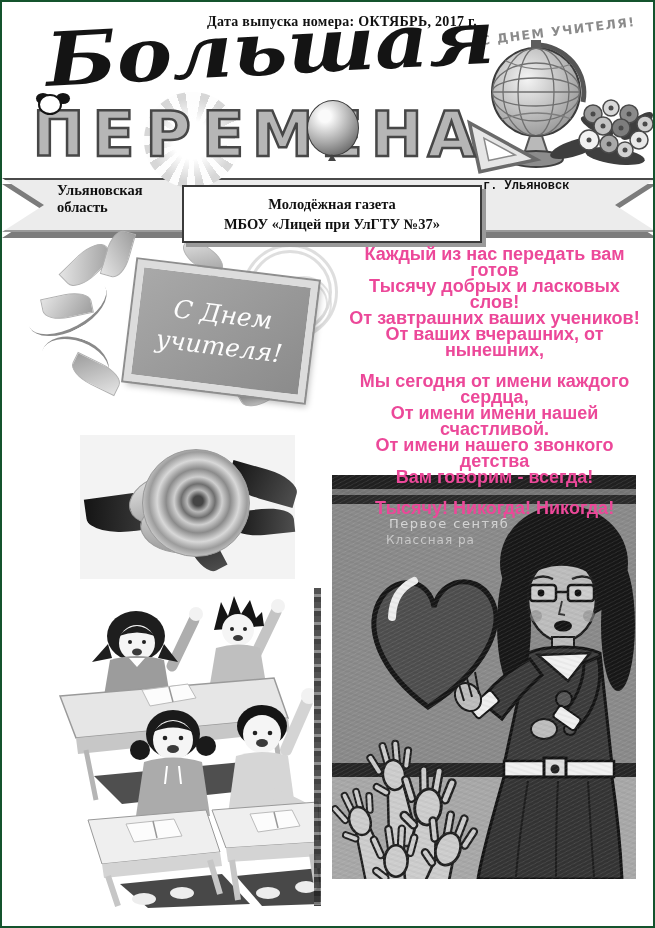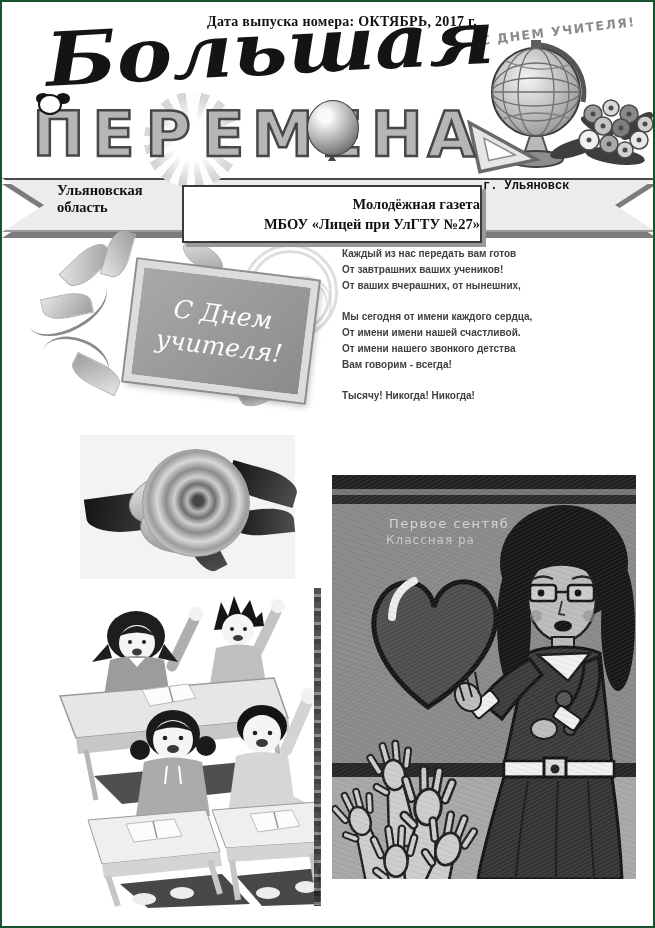--- a/index.html
+++ b/index.html
@@ -48,41 +48,41 @@
 
   
   .ribbon-shadow,.ribbon{left:0;width:655px;height:54px;
     clip-path:polygon(0 0,100% 0,calc(100% - 42px) 50%,100% 100%,0 100%,42px 50%);}
   .ribbon-shadow{top:182px;background:#7c7c7c;}
   .ribbon{top:176px;background:linear-gradient(180deg,#4a4a4a 0 2px,#ececec 2px calc(100% - 2px),#9a9a9a calc(100% - 2px) 100%);}
   .ribbon-left{left:55px;top:180px;width:125px;font-weight:bold;font-size:14.5px;line-height:17px;z-index:4;}
   .ribbon-right{left:481px;top:177px;width:130px;font-weight:bold;font-size:12px;z-index:4;font-family:Liberation Mono, monospace;}
   .center-box{left:180px;top:183px;width:296px;height:54px;background:#fff;
     border:2px solid #3a3a3a;box-shadow:4px 4px 0 #9a9a9a;z-index:5;
-    display:flex;flex-direction:column;justify-content:center;text-align:right;
+    display:flex;flex-direction:column;justify-content:center;text-align:center;
     font-weight:bold;font-size:14.5px;line-height:20px;}
 
   
   .board-wrap{left:28px;top:240px;width:292px;height:178px;}
   .ring{position:absolute;border-radius:50%;border:9px double #d7d7d7;}
   .leaf{position:absolute;background:linear-gradient(135deg,#e4e4e4,#9d9d9d);
     border:1px solid #b1b1b1;border-radius:0 50% 0 50%;}
   .stem{position:absolute;width:86px;height:46px;border:0;
     border-bottom:3px solid #8a8a8a;border-radius:50%;}
   .board{position:absolute;left:100px;top:28px;width:168px;height:108px;
     transform:rotate(7deg);background:linear-gradient(135deg,#a9a9a9,#8b8b8b);
     border:7px solid #dcdcdc;outline:2px solid #8e8e8e;
     box-shadow:3px 4px 6px rgba(0,0,0,.25);
     display:flex;flex-direction:column;justify-content:center;text-align:center;}
   .board-line{font-family:"DejaVu Serif",serif;font-style:italic;
     font-size:25px;line-height:32px;color:#fdfdfd;}
 
   
   .poem{left:340px;top:244px;width:305px;font-family:"Liberation Sans",sans-serif;
-    font-weight:bold;font-size:10px;line-height:16px;color:#404040;z-index:6;}
+    font-weight:bold;font-size:18px;line-height:16px;color:#ec4899;z-index:6;text-align:center;}
   .stanza{margin:0 0 15px 0;}
 
   
   .rose-wrap{left:78px;top:433px;width:215px;height:144px;background:#f3f3f3;}
   .rleaf{position:absolute;background:linear-gradient(100deg,#141414,#4f4f4f);
     border-radius:0 50% 0 50%;}
   .petal{position:absolute;width:72px;height:46px;border-radius:50%;
     background:linear-gradient(#dedede,#a0a0a0);border:1px solid #9a9a9a;}
   .bloom{position:absolute;left:62px;top:14px;width:106px;height:106px;border-radius:50%;
     background:radial-gradient(circle at 52% 48%,
@@ -188,21 +188,21 @@
     <div class="orb"></div>
       <div class="tie"></div>
   </div>
 
   <div class="abs ribbon-shadow"></div>
   <div class="abs ribbon"></div>
   <div class="abs ribbon-left">Ульяновская область</div>
   <div class="abs ribbon-right">г. Ульяновск</div>
   <div class="abs center-box">
     <div>Молодёжная газета</div>
-    <div>МБОУ «Лицей при УлГТУ №27»</div>
+    <div>МБОУ «Лицей при УлГТУ №37»</div>
   </div>
 
   <div class="abs board-wrap">
     <div class="ring" style="left:212px;top:2px;width:78px;height:78px;opacity:.8;"></div>
     <div class="ring" style="left:246px;top:34px;width:44px;height:44px;border-width:6px;opacity:.7;"></div>
     <div class="stem" style="left:-6px;top:40px;transform:rotate(-28deg);"></div>
     <div class="stem" style="left:10px;top:96px;width:70px;transform:rotate(200deg);"></div>
     <div class="leaf" style="left:30px;top:10px;width:52px;height:24px;transform:rotate(-44deg);"></div>
     <div class="leaf" style="left:64px;top:0px;width:46px;height:22px;transform:rotate(-74deg);"></div>
     <div class="leaf" style="left:12px;top:52px;width:48px;height:22px;transform:rotate(-12deg);"></div>
@@ -211,20 +211,21 @@
     <div class="leaf" style="left:208px;top:136px;width:48px;height:22px;transform:rotate(150deg);"></div>
     <div class="board">
       <div class="board-line">С Днем</div>
       <div class="board-line">учителя!</div>
     </div>
   </div>
 
   <div class="abs poem">
     <div class="stanza">
       <div>Каждый из нас передать вам готов</div>
+      <div>Тысячу добрых и ласковых слов!</div>
       <div>От завтрашних ваших учеников!</div>
       <div>От ваших вчерашних, от нынешних,</div>
     </div>
     <div class="stanza">
       <div>Мы сегодня от имени каждого сердца,</div>
       <div>От имени имени нашей счастливой.</div>
       <div>От имени нашего звонкого детства</div>
       <div>Вам говорим - всегда!</div>
     </div>
     <div class="stanza">

